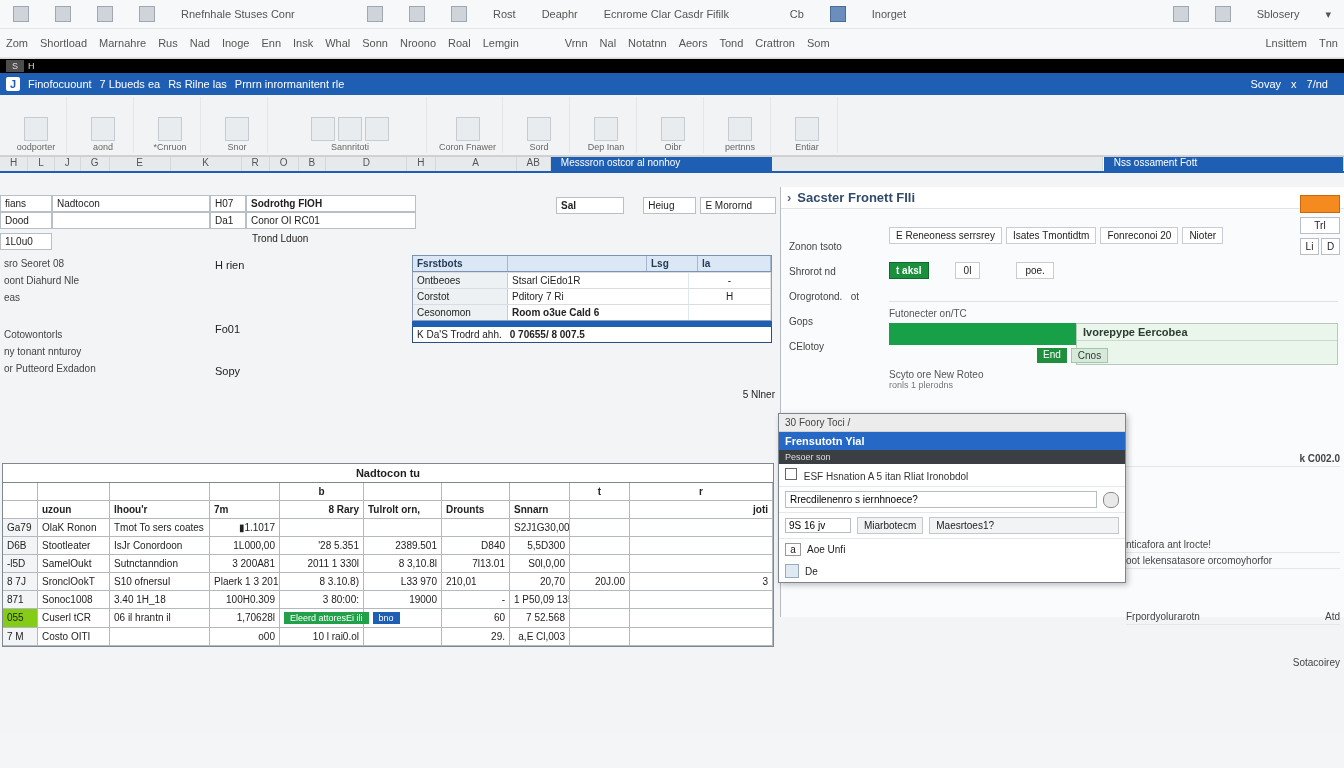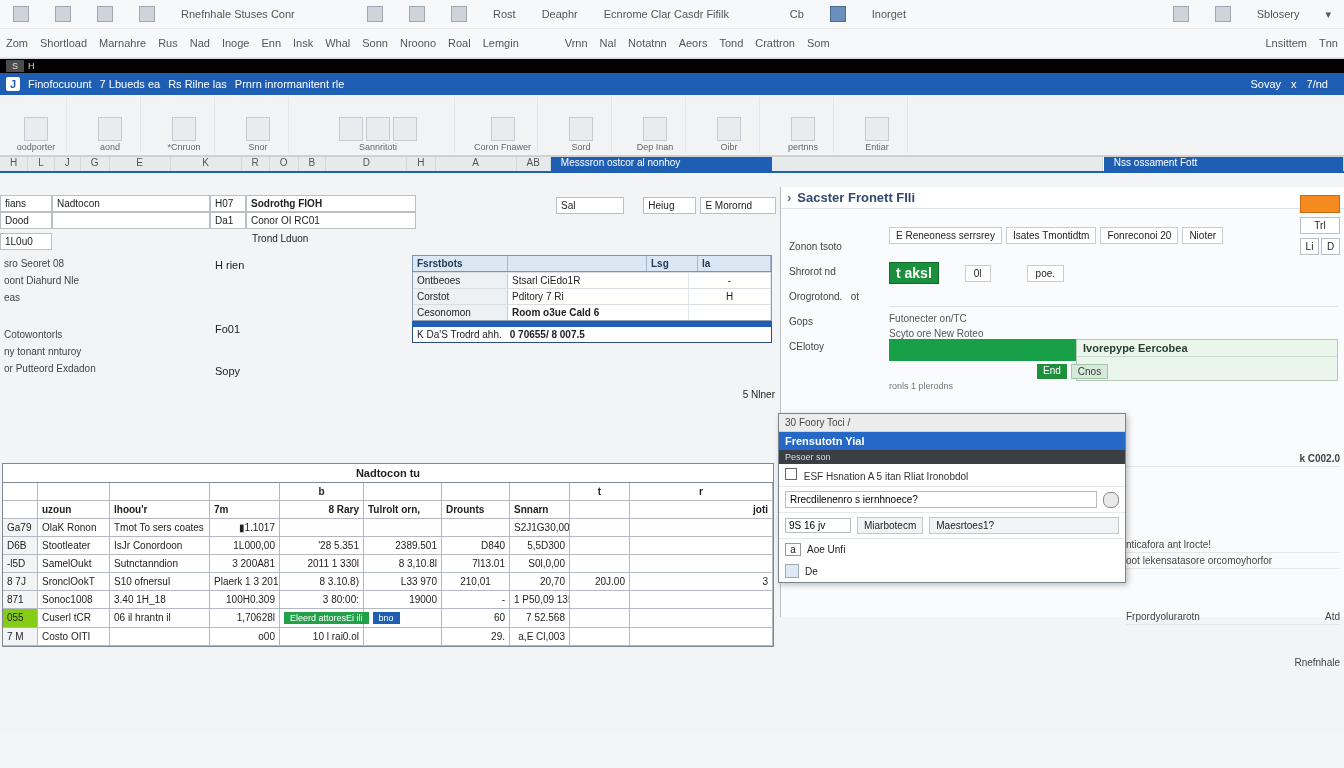--- a/index.html
+++ b/index.html
@@ -11,21 +11,21 @@
   .ribbon-row .icon{display:inline-block;width:14px;height:14px;background:#cfd4da;border:1px solid #9fa7b0}
   .ribbon-row .icon.blue{background:#6b8fbd;border-color:#4c6b95}
   .black-bar{background:#000;height:14px;display:flex;align-items:center;color:#ddd;font-size:9px;padding:0 6px}
   .black-bar .sel{background:#4d4d4d;padding:1px 6px}
   
   .title-bar{height:22px;background:#1f5fb3;color:#fff;display:flex;align-items:center;justify-content:space-between;padding:0 6px;font-size:11px}
   .title-bar .left{display:flex;align-items:center;gap:8px}
   .title-bar .q{display:inline-block;width:14px;height:14px;background:#fff;color:#1f5fb3;text-align:center;border-radius:2px;font-weight:bold;line-height:14px}
   
   .ribbon2{background:#f2f3f4;border-bottom:1px solid #d2d2d2}
-  .ribbon2-row{display:flex;align-items:flex-start;height:56px;gap:13px;padding:2px 6px;overflow:hidden}
+  .ribbon2-row{display:flex;align-items:flex-start;height:56px;gap:6px;padding:2px 6px;overflow:hidden}
   .group{display:flex;flex-direction:column;align-items:center;justify-content:flex-end;height:100%;padding:0 6px;border-right:1px solid #e6e6e6;min-width:48px}
   .group .gicon{width:22px;height:22px;border:1px solid #c6cbd1;background:#e9ecef;margin-bottom:2px}
   .group .glabel{font-size:9px;color:#666;text-align:center;max-width:64px;line-height:1.1}
   
   .colstrip{display:flex;background:#e7eaec;border-top:1px solid #cfcfcf;border-bottom:2px solid #1f5fb3;height:14px;font-size:10px}
   .colstrip div{flex:0 0 auto;border-right:1px solid #d5d8da;padding:0 10px;color:#555;text-align:center}
   .colstrip .active{background:#1f5fb3;color:#fff;border-right:1px solid #1f5fb3}
   .colstrip .active-right{background:#1f5fb3;color:#fff;border-left:1px solid #fff;flex:1;padding-left:10px;text-align:left}
   
   .sheet{position:relative;height:560px;background:#f3f4f5}
@@ -57,21 +57,21 @@
   .midright .rr>div{font-size:10px}
   
   .proppane{position:absolute;left:780px;top:14px;right:0;height:430px;border-left:1px solid #b8bdc3;background:#fafbfc}
   .proppane .title{display:flex;align-items:center;gap:6px;padding:3px 6px;color:#324a6b;font-size:13px;font-weight:600;background:#fff;border-bottom:1px solid #dfe3e7}
   .proppane .title .chev{color:#5b6a7c}
   .proppane .labels{position:absolute;left:8px;top:40px;width:90px}
   .proppane .labels div{font-size:10px;color:#444;margin:14px 0}
   .proppane .rightgrid{position:absolute;left:108px;top:40px;right:6px}
   .proppane .tabrow{display:flex;gap:4px;font-size:10px;margin-bottom:6px}
   .proppane .tabrow>div{padding:2px 6px;border:1px solid #c9cdd2;background:#fff}
-  .proppane .greenbtn{display:inline-flex;align-items:center;gap:4px;background:#1a8f3c;color:#fff;padding:2px 6px;border:1px solid #0f6b29;font-size:14px;font-weight:600}
+  .proppane .greenbtn{display:inline-flex;align-items:center;gap:4px;background:#1a8f3c;color:#fff;padding:2px 6px;border:1px solid #0f6b29;font-size:10px;font-weight:600}
   .proppane .numb{padding:2px 8px;border:1px solid #c9cdd2;background:#fff;font-size:10px}
   .proppane .sec{margin-top:22px;border-top:1px solid #e0e3e6;padding-top:6px}
   .proppane .greenfill{background:#18a049;height:22px}
   .proppane .greencard{background:#eaf6ec;border:1px solid #b7dfc1;position:relative}
   
   .popup{position:absolute;left:778px;top:240px;width:346px;background:#fff;border:1px solid #7b8592;z-index:5;box-shadow:2px 2px 6px rgba(0,0,0,.25)}
   .popup .phead{background:#ececec;border-bottom:1px solid #cfd3d7;padding:3px 6px;font-size:10px;color:#444}
   .popup .pbar{background:#2668c6;color:#fff;padding:3px 6px;font-size:11px;font-weight:600}
   .popup .pdark{background:#3b3f43;color:#ddd;padding:2px 6px;font-size:9px}
   .popup .pline{padding:4px 6px;font-size:10px;color:#333;border-bottom:1px solid #e5e8eb}
@@ -302,21 +302,21 @@
   <div style="position:absolute;left:210px;top:82px;width:70px">
     <div class="noborder" style="padding:3px 4px">H rien</div>
     <div style="height:44px"></div>
     <div class="noborder" style="padding:3px 4px">Fo01</div>
     <div style="height:22px"></div>
     <div class="noborder" style="padding:3px 4px">Sopy</div>
   </div>
 
   <div class="midright">
     <div class="rr">
-      <div class="lbl" style="width:72px;font-weight:400">Sal</div>
+      <div class="lbl" style="width:72px;font-weight:700">Sal</div>
       <div style="width:12px"></div>
       <div class="lbl" style="width:56px">Heiug</div>
       <div class="lbl" style="width:80px">E Morornd</div>
     </div>
     <div style="height:170px"></div>
     <div class="rr" style="justify-content:flex-end">
       <div class="noborder">5  Nlner</div>
     </div>
   </div>
 
@@ -375,31 +375,31 @@
       </div>
       <div style="display:flex;gap:8px;align-items:center;margin-top:18px">
         <span class="greenbtn">t  aksl</span>
         <span style="width:10px"></span>
         <span class="numb">0l</span>
         <span style="width:20px"></span>
         <span class="numb">poe.</span>
       </div>
       <div class="sec">
         <div style="font-size:10px;color:#555;margin-bottom:4px">Futonecter on/TC</div>
-        <div style="font-size:10px;color:#555;margin-top:4px">Scyto ore New Roteo</div>
         <div style="display:flex;height:42px">
           <div class="greenfill" style="flex:1"></div>
           <div style="flex:0 0 260px;border:1px solid #b8c9bb" class="greencard">
             <div style="padding:2px 6px;font-size:11px;color:#2a3d2e;font-weight:600;border-bottom:1px solid #c7dccb">Ivorepype Eercobea</div>
             <div style="display:flex;gap:4px;position:absolute;left:-40px;top:24px">
               <span style="background:#1f8f3e;color:#fff;padding:1px 6px;font-size:10px">End</span>
               <span style="background:#d7e9da;color:#2a3d2e;padding:1px 6px;font-size:10px;border:1px solid #9fc7a8">Cnos</span>
             </div>
           </div>
         </div>
+        <div style="font-size:10px;color:#555;margin-top:4px">Scyto ore New Roteo</div>
         <div style="font-size:9px;color:#777">ronls 1 plerodns</div>
       </div>
     </div>
   </div>
 
   <div class="popup">
     <div class="phead">30 Foory Toci /</div>
     <div class="pbar">Frensutotn Yial</div>
     <div class="pdark">Pesoer son</div>
     <div class="pline">
@@ -488,21 +488,21 @@
           <div class="cell2" style="width: 60px; text-align: right;"></div>
           <div class="cell2" style="flex: 1 1 0%; text-align: right;"></div>
         </div>
         <div class="trd">
           <div class="cell2" style="width: 35px; background: rgb(243, 244, 245);">8 7J</div>
           <div class="cell2" style="width: 72px;">SronclOokT</div>
           <div class="cell2" style="width: 100px;">S10 ofnersul</div>
           <div class="cell2" style="width: 70px; text-align: right;">Plaerk 1 3 201</div>
           <div class="cell2" style="width: 84px; text-align: right;">8 3.10.8)</div>
           <div class="cell2" style="width: 78px; text-align: right;">L33 970</div>
-          <div class="cell2" style="width: 68px; text-align: center;">210,01</div>
+          <div class="cell2" style="width: 68px; text-align: left;">210,01</div>
           <div class="cell2" style="width: 60px; text-align: right;">20,70</div>
           <div class="cell2" style="width: 60px; text-align: right;">20J.00</div>
           <div class="cell2" style="flex: 1 1 0%; text-align: right;">3</div>
         </div>
         <div class="trd">
           <div class="cell2" style="width: 35px; background: rgb(243, 244, 245);">871</div>
           <div class="cell2" style="width: 72px;">Sonoc1008</div>
           <div class="cell2" style="width: 100px;">3.40 1H_18</div>
           <div class="cell2" style="width: 70px; text-align: right;">100H0.309</div>
           <div class="cell2" style="width: 84px; text-align: right;">3 80:00:</div>
@@ -554,17 +554,17 @@
     <div class="line" style="text-align:right;font-weight:600">k C002.0</div>
     <div style="height:70px"></div>
     <div class="line">nticafora ant lrocte!</div>
     <div class="line">oot lekensatasore orcomoyhorfor</div>
     <div style="height:40px"></div>
     <div class="line" style="display:flex;justify-content:space-between">
       <span>Frpordyolurarotn</span>
         <span>Atd</span>
     </div>
     <div style="height:30px"></div>
-    <div class="line" style="text-align:right;border:none">Rnefnhale</div>
+    <div class="line" style="text-align:right;border:none">Sotacoirey</div>
   </div>
 
 
 </div>
 
 </body></html>

